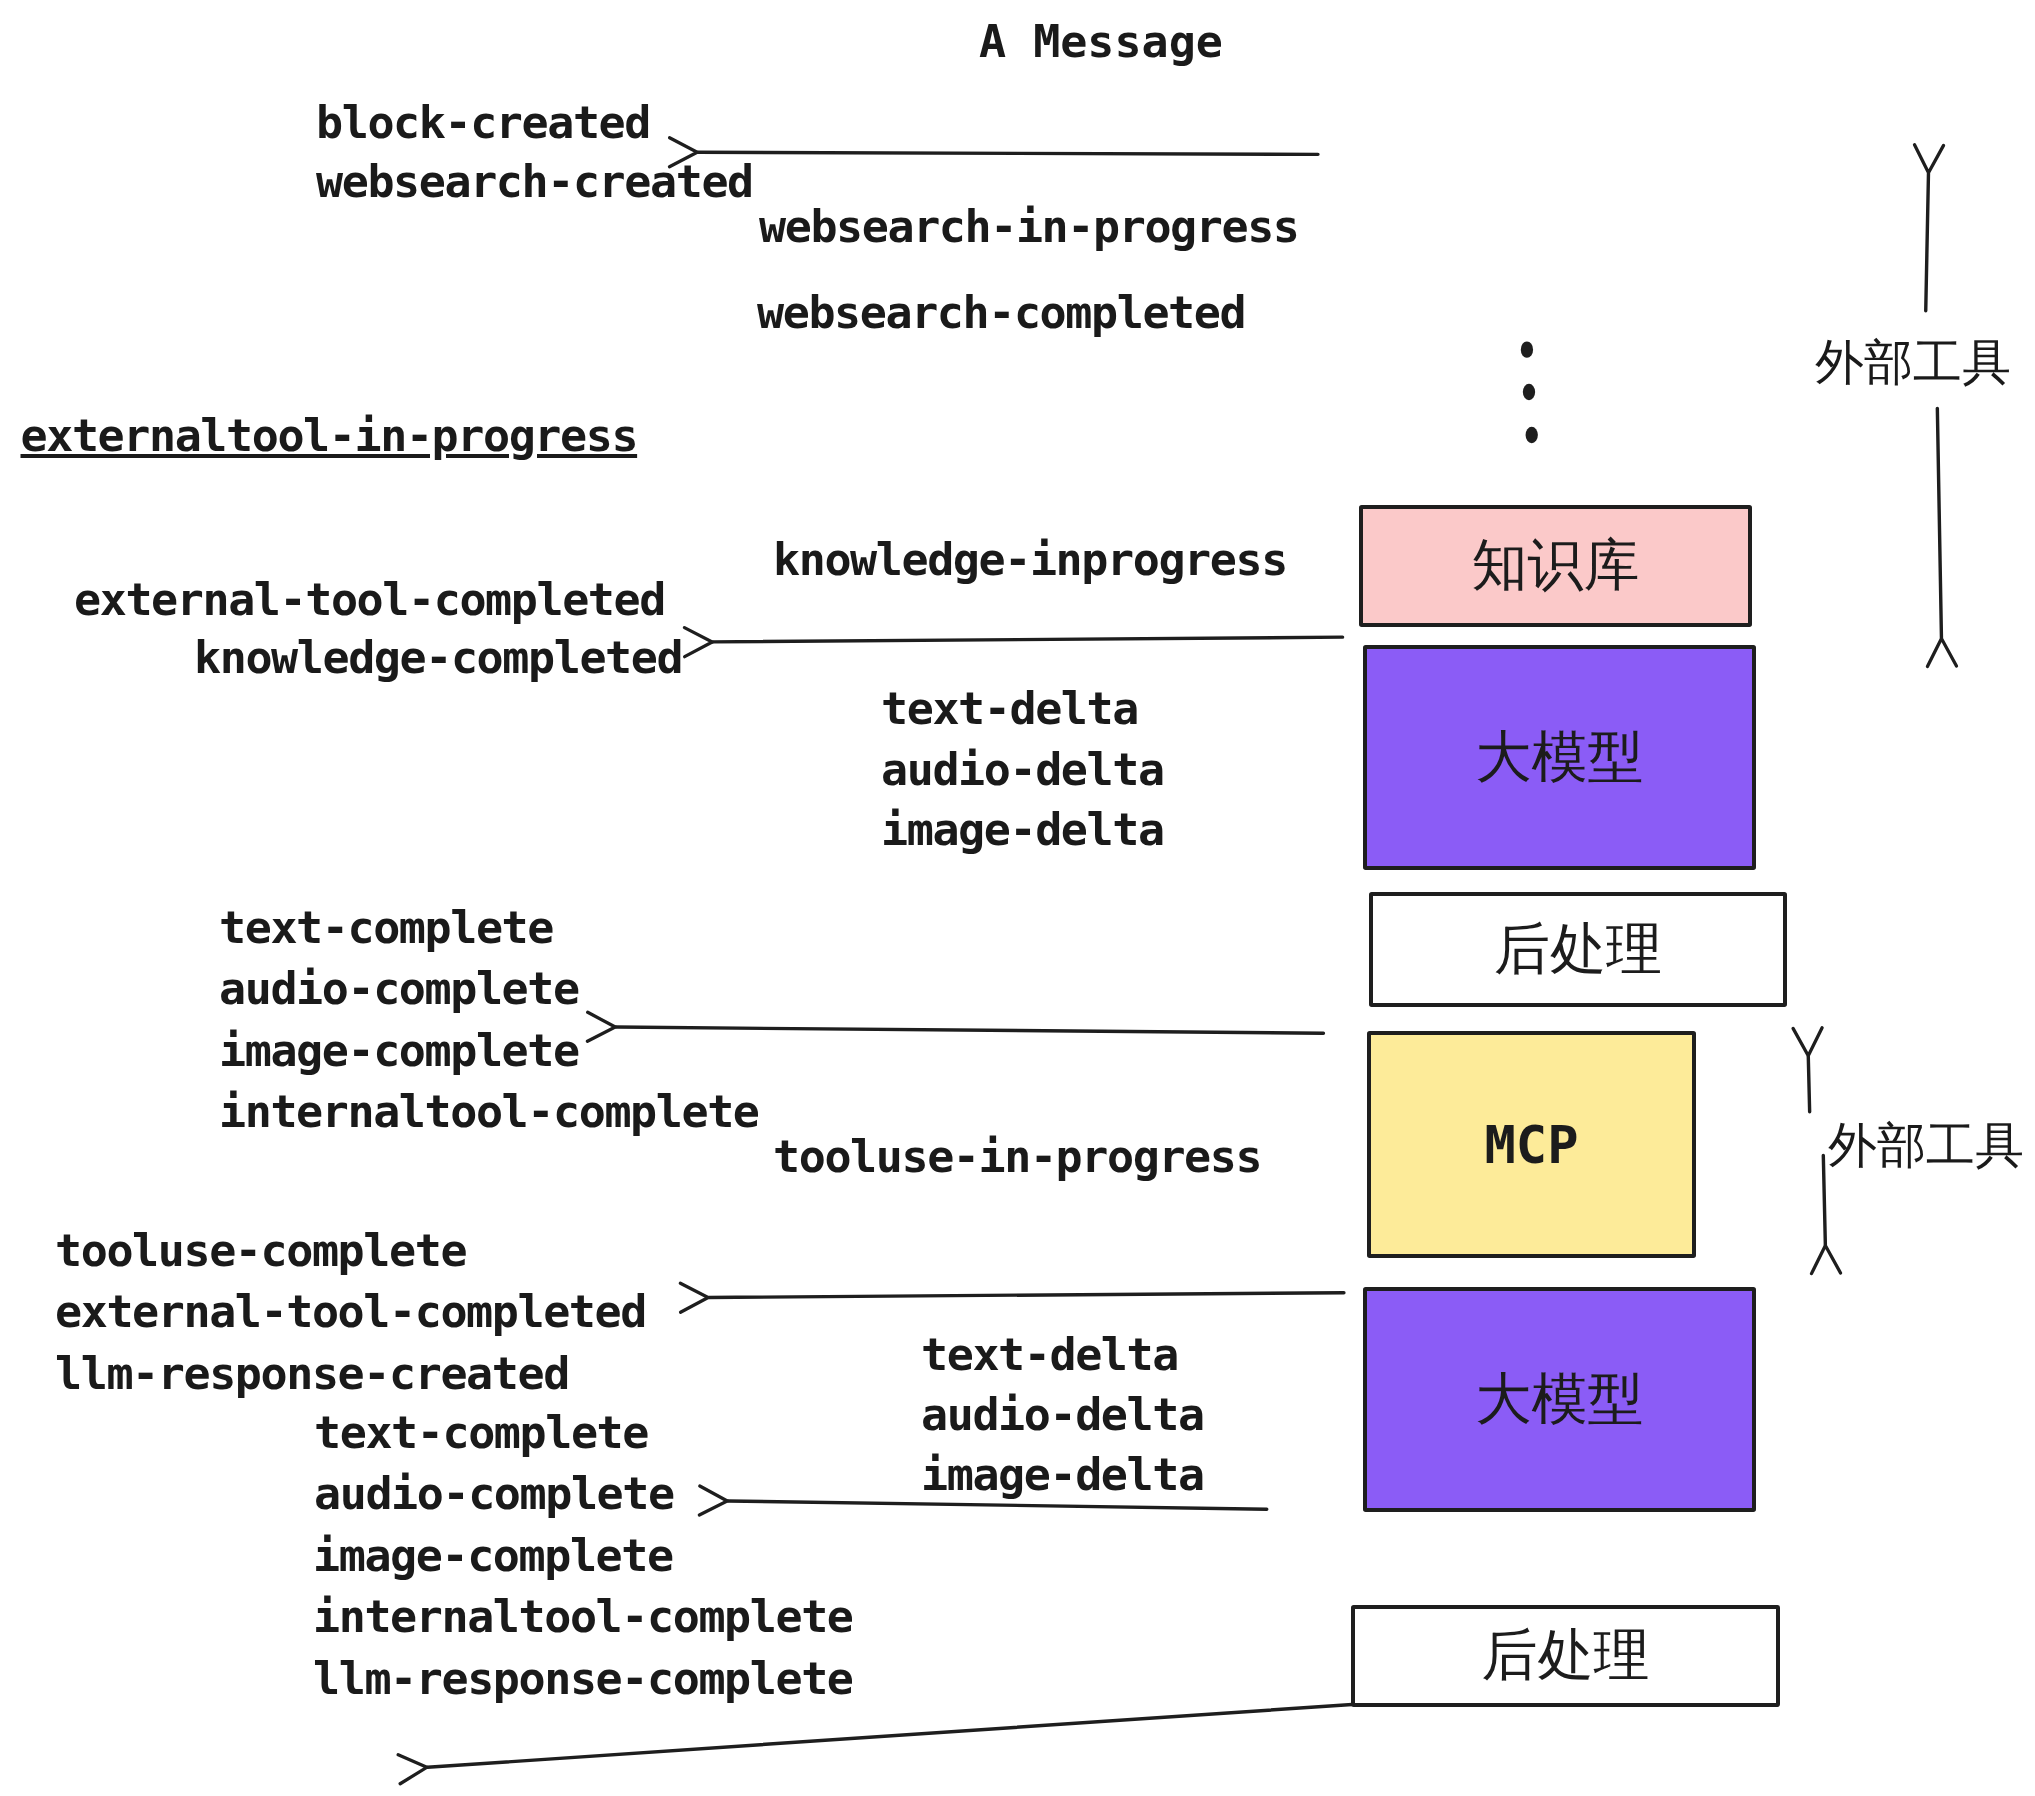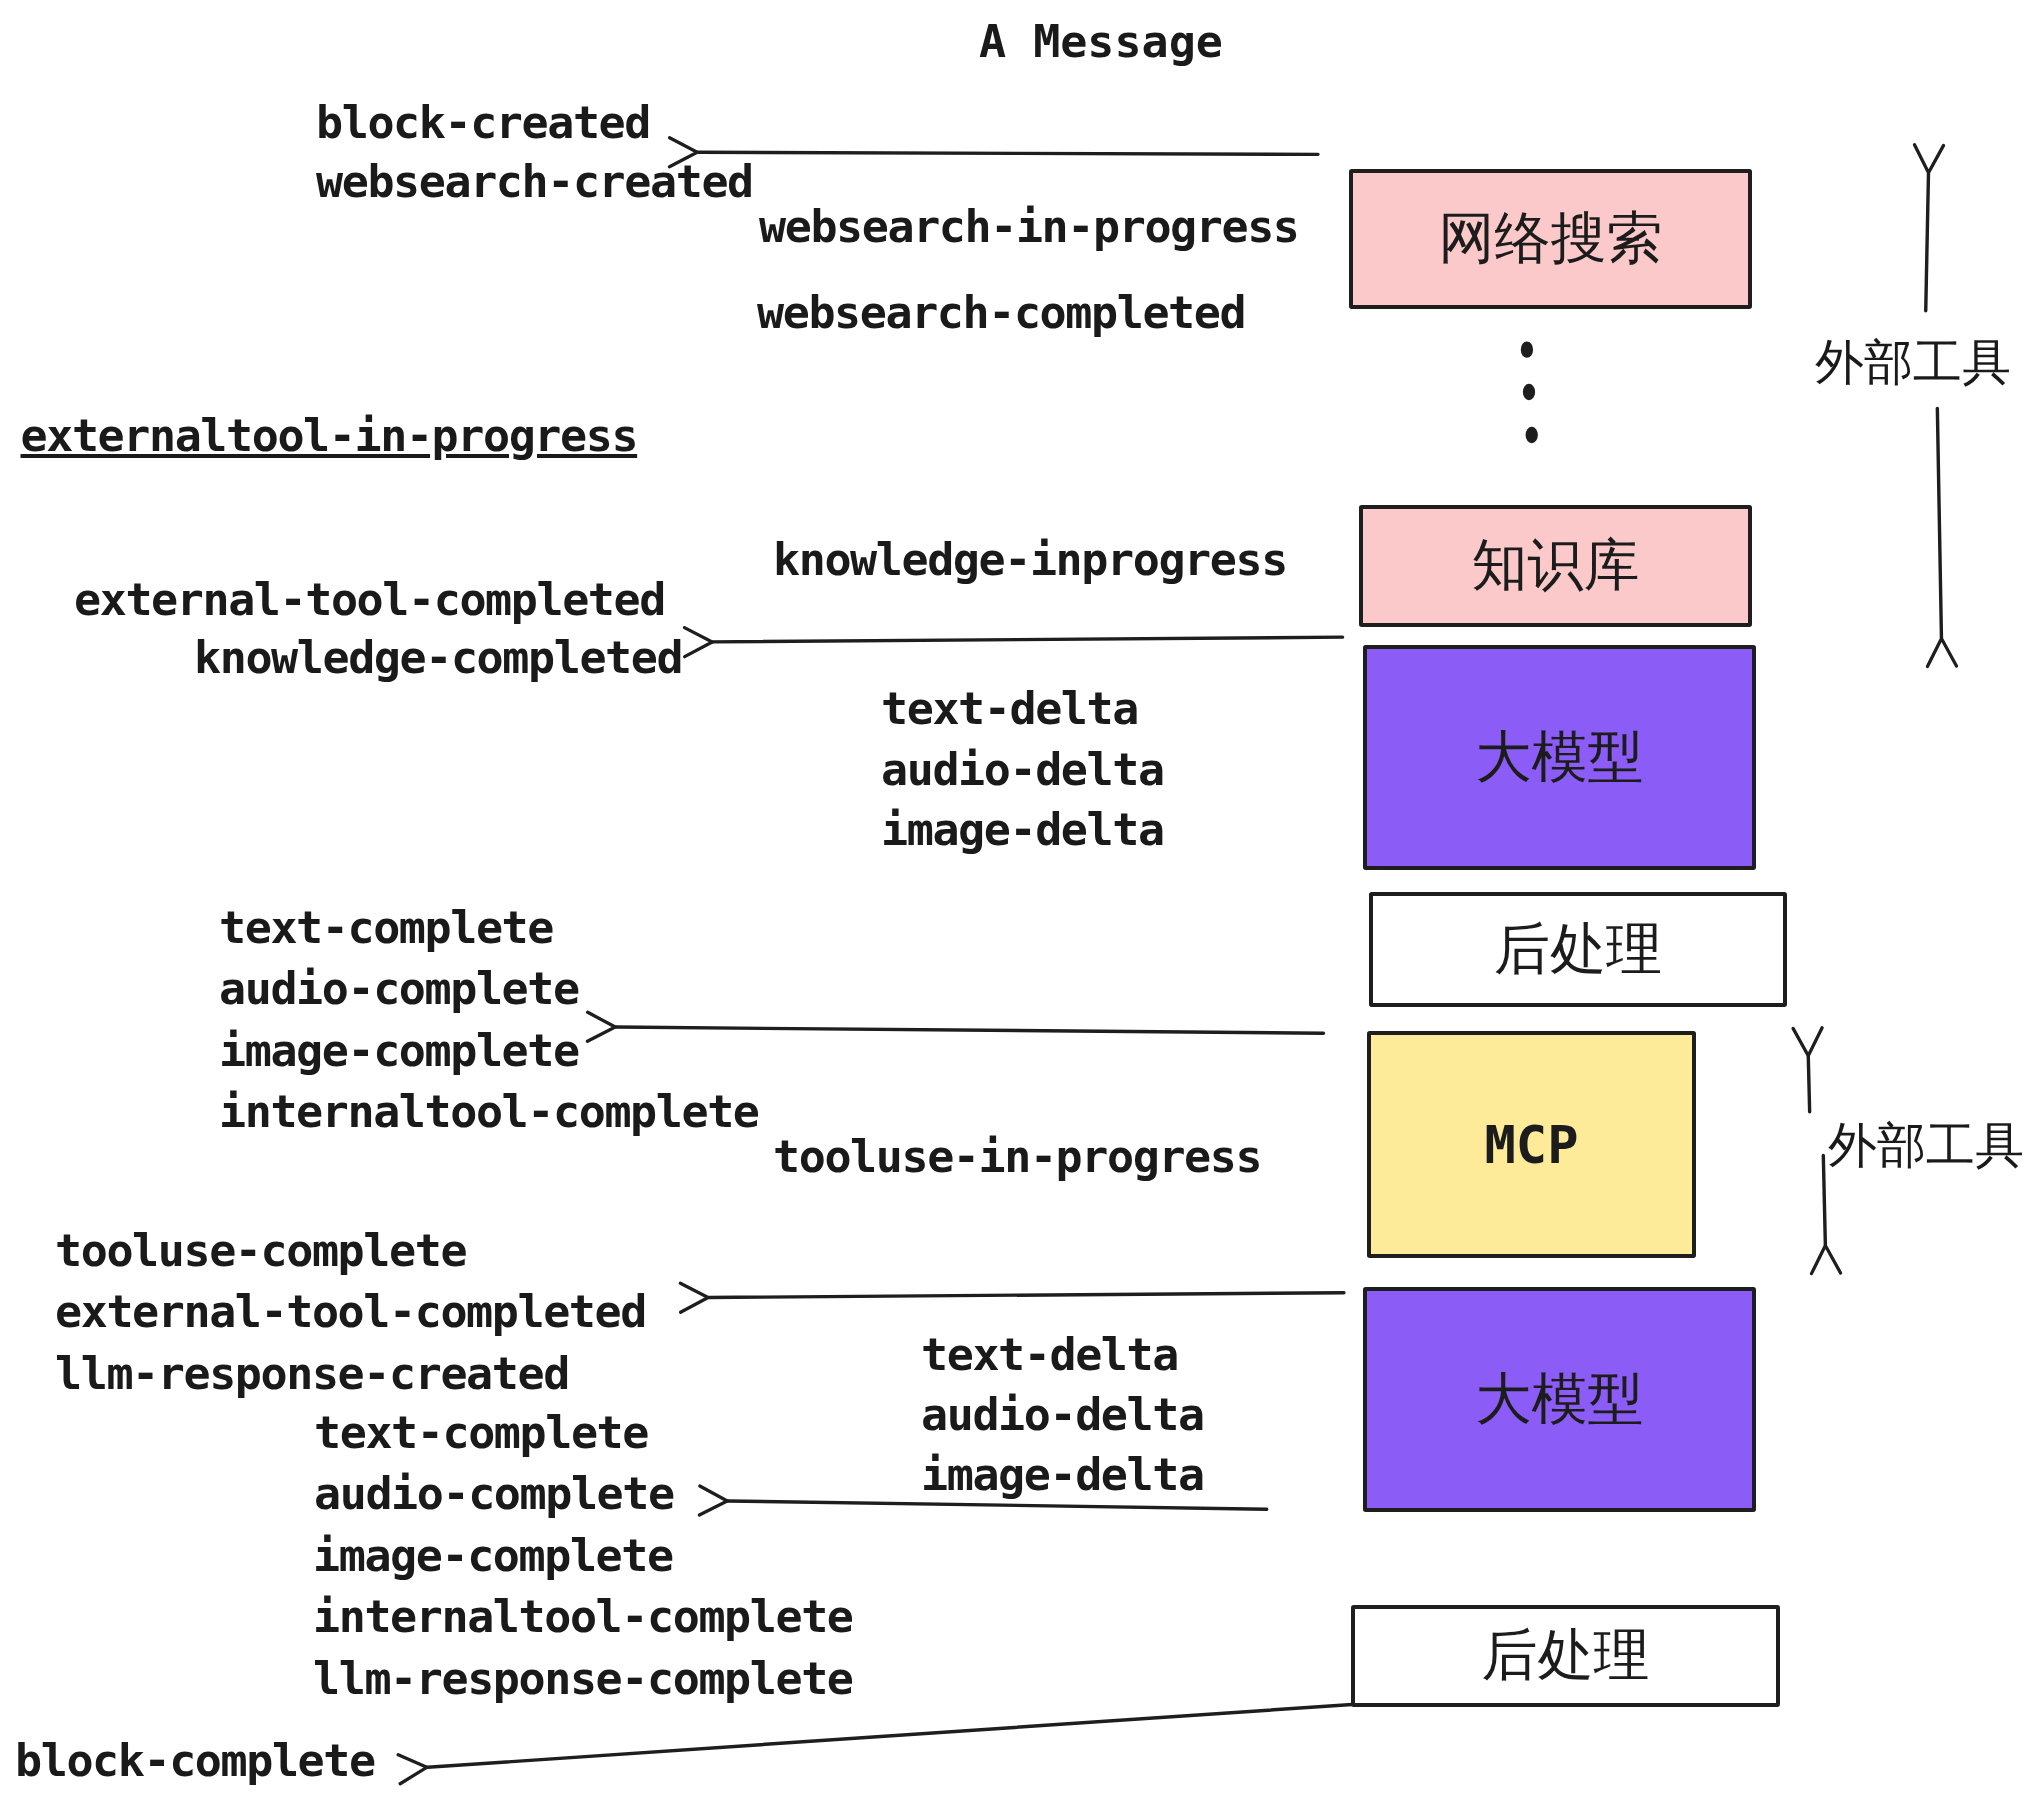--- a/index.html
+++ b/index.html
@@ -111,25 +111,21 @@
   <span class="ev" style="left:921px;top:1332px;">text-delta</span>
   <span class="ev" style="left:921px;top:1392px;">audio-delta</span>
   <span class="ev" style="left:921px;top:1452px;">image-delta</span>
 
   <span class="ev" style="left:314px;top:1410px;">text-complete</span>
   <span class="ev" style="left:314px;top:1471px;">audio-complete</span>
   <span class="ev" style="left:313px;top:1533px;">image-complete</span>
   <span class="ev" style="left:313px;top:1594px;">internaltool-complete</span>
   <span class="ev" style="left:313px;top:1656px;">llm-response-complete</span>
 
-  <span class="ev" style="left:15px;top:1738px;">block-complete</span>
 
-  <div class="box pink" style="left:1349px;top:169px;width:403px;height:140px;">
-    <span class="cjk">网络搜索</span>
-  </div>
   <div class="box pink" style="left:1359px;top:505px;width:393px;height:122px;">
     <span class="cjk">知识库</span>
   </div>
   <div class="box green" style="left:1363px;top:645px;width:393px;height:225px;">
     <span class="cjk">大模型</span>
   </div>
   <div class="box white" style="left:1369px;top:892px;width:418px;height:115px;">
     <span class="cjk">后处理</span>
   </div>
   <div class="box yellow" style="left:1367px;top:1031px;width:329px;height:227px;">

